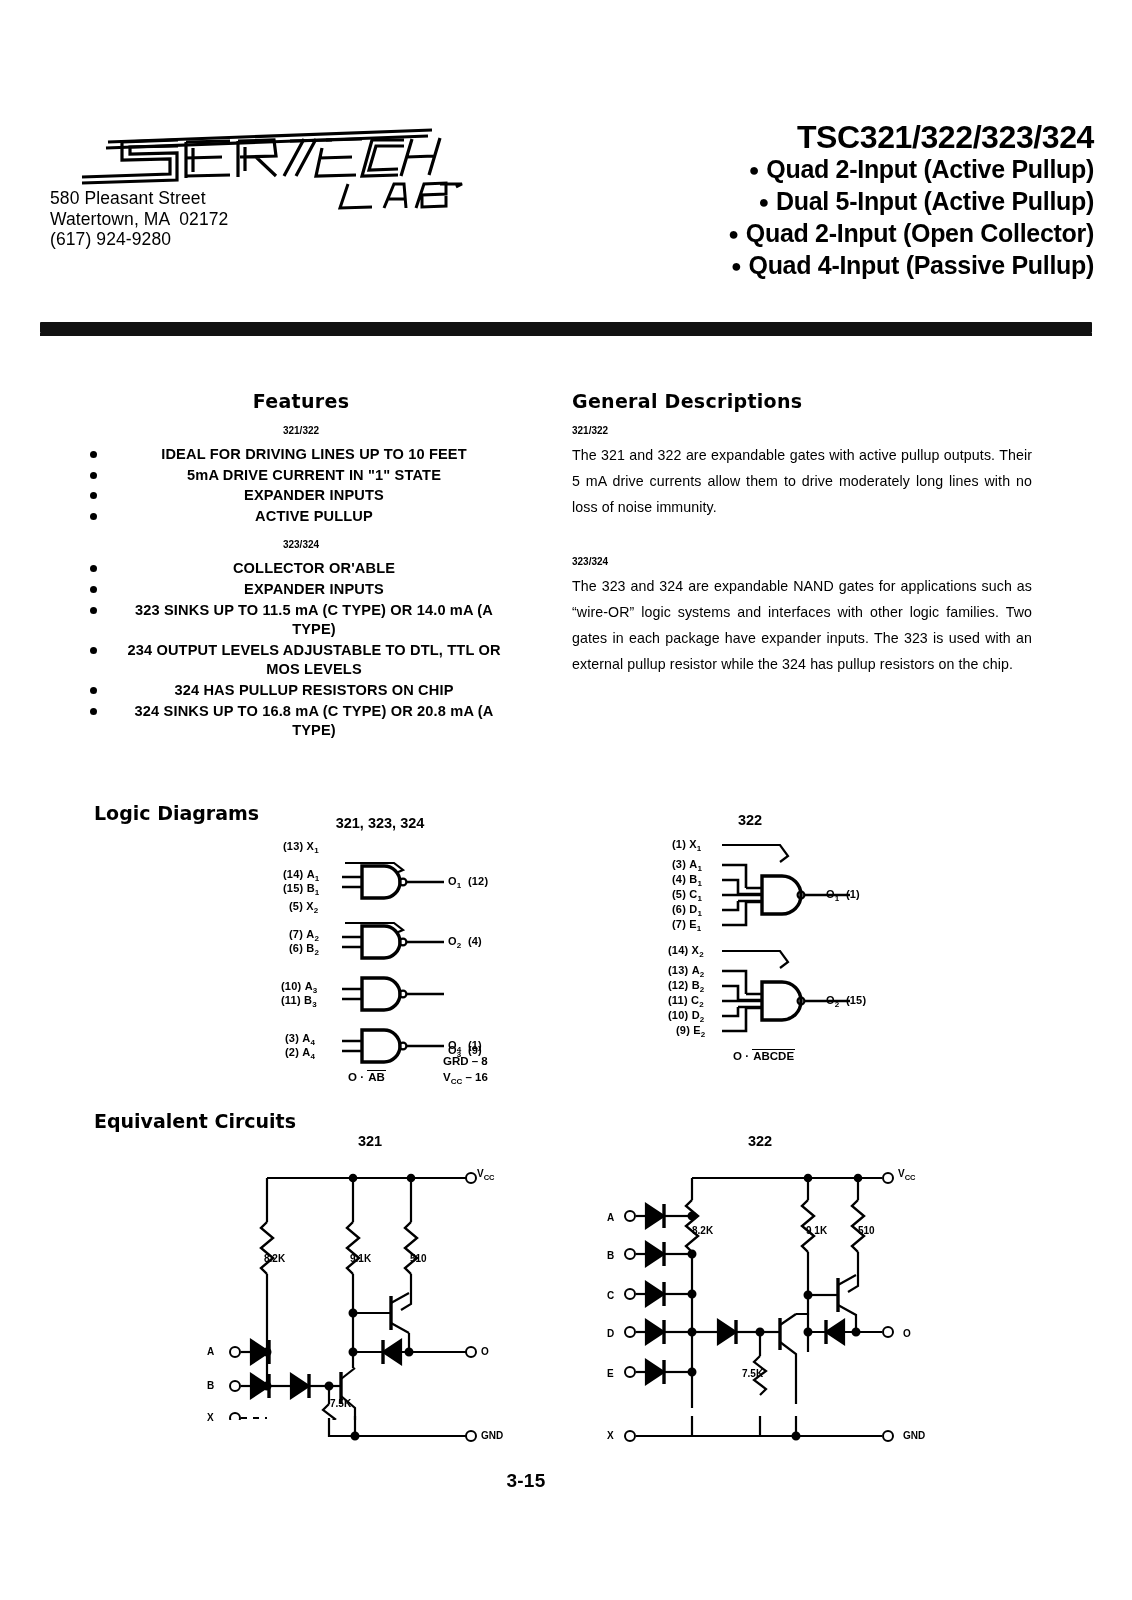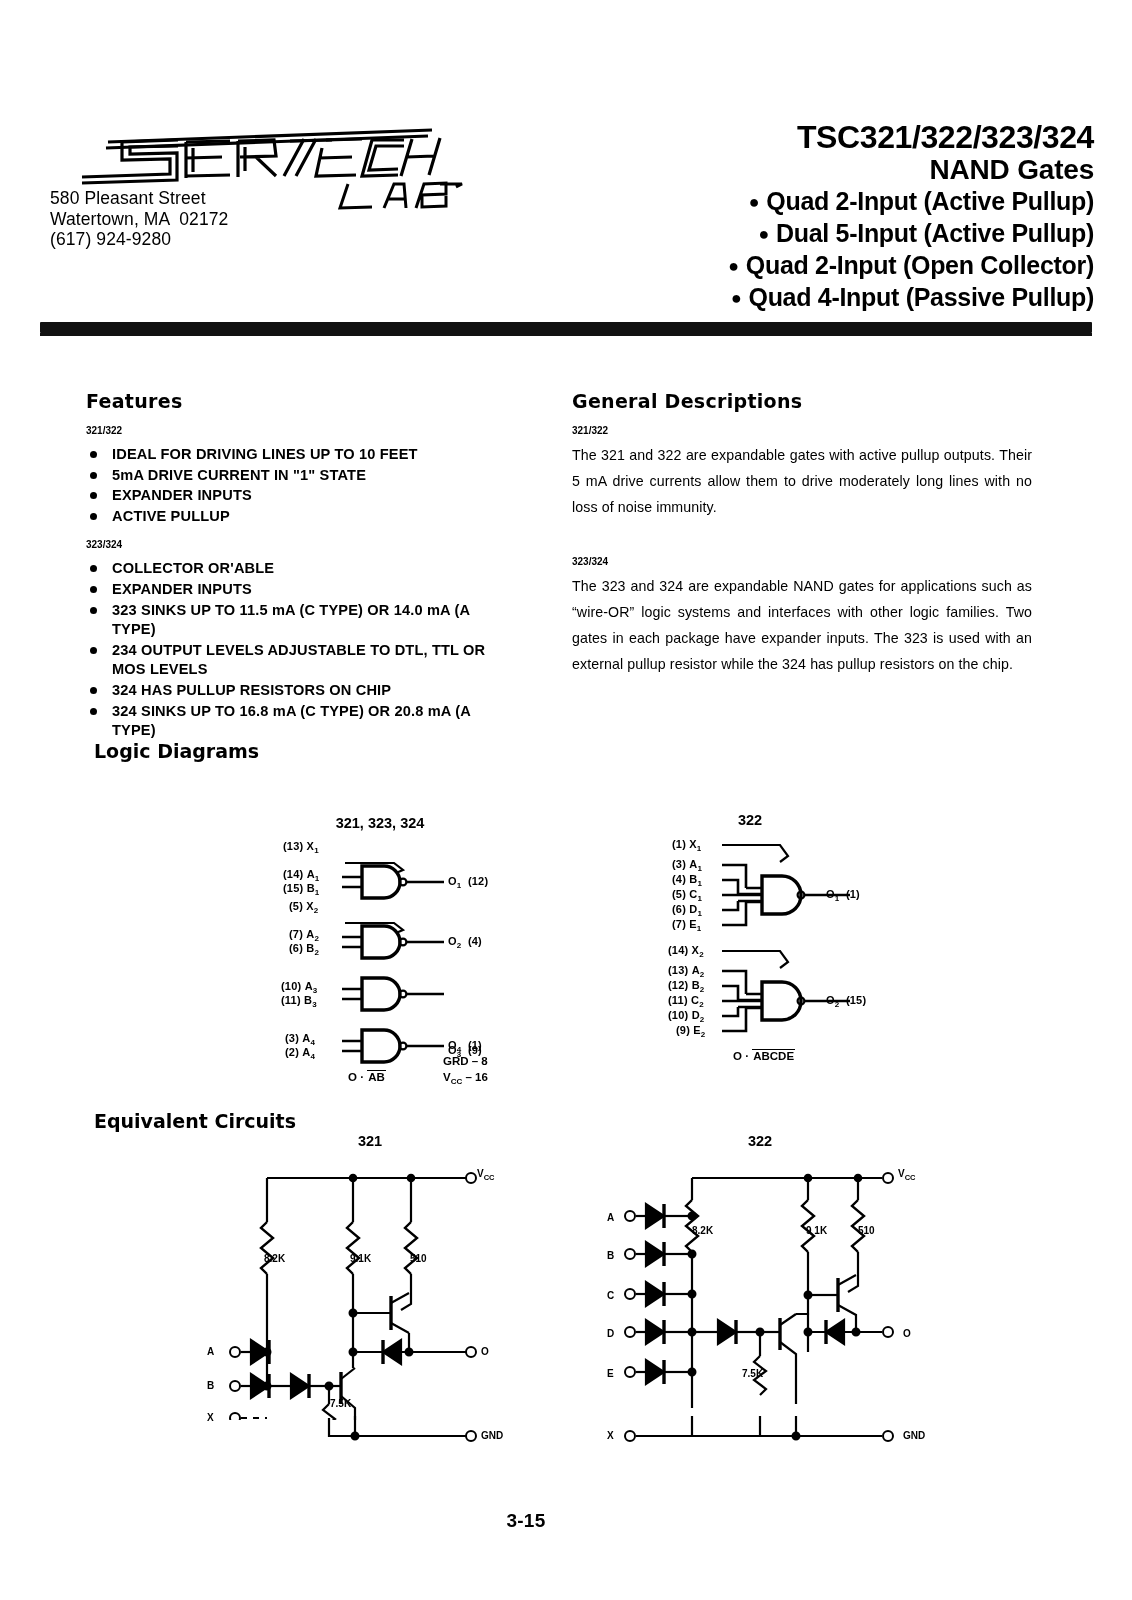--- a/index.html
+++ b/index.html
@@ -20,21 +20,21 @@
   .bullet-line .bul{font-size:18px;vertical-align:2px;margin-right:7px;}
 
   .rule{position:absolute;left:40px;top:322px;width:1052px;height:11px;background:#111;
         border-radius:1px;box-shadow:0 3px 0 -1px #111;}
   .rule:after{content:"";position:absolute;left:0;top:11px;width:1052px;height:3px;background:#111;}
 
   
   .sec-h{font-family:"DejaVu Sans",sans-serif;font-weight:bold;font-size:19px;letter-spacing:.3px;}
 
   
-  .colL{position:absolute;left:86px;top:390px;width:430px;}
+  .colL{position:absolute;left:86px;top:390px;width:430px;text-align:center;}
   .colR{position:absolute;left:572px;top:390px;width:460px;}
 
   ul.feat{list-style:none;margin:9px 0 0 0;padding:0;}
   ul.feat li{position:relative;padding-left:26px;font-size:14.6px;font-weight:bold;
              line-height:19.6px;letter-spacing:.15px;margin-bottom:1px;}
   ul.feat li:before{content:"";position:absolute;left:4px;top:6px;width:7px;height:7px;
                     background:#000;border-radius:50%;}
   .grp-label{font-size:10px;font-weight:bold;margin:13px 0 4px 0;}
 
   .desc p{font-size:14.2px;line-height:26px;margin:6px 0 0 0;text-align:justify;
@@ -46,21 +46,21 @@
 
   .pinlbl{position:absolute;font-size:11px;font-weight:bold;white-space:nowrap;letter-spacing:.2px;}
   .pinlbl sub{font-size:8px;}
   .eqn{position:absolute;font-size:11.5px;font-weight:bold;white-space:nowrap;}
   .ovl{border-top:1.4px solid #000;padding:0 1px;}
 
   .schem-lbl{position:absolute;font-size:10px;font-weight:bold;white-space:nowrap;}
   .schem-lbl sub{font-size:7.5px;}
 
   .pgnum{position:absolute;left:0;width:1052px;top:1470px;text-align:center;
-         font-size:19px;font-weight:bold;letter-spacing:.3px;margin-top:40px;}
+         font-size:19px;font-weight:bold;letter-spacing:.3px;}
 
   svg{display:block;}
 </style>
 </head>
 <body>
 
 <div class="page">
 
   <div class="hdr">
 
@@ -102,21 +102,20 @@
     </div>
 
     <div class="addr">
       <div>580 Pleasant Street</div>
       <div>Watertown, MA  02172</div>
       <div>(617) 924-9280</div>
     </div>
 
     <div class="title-block">
       <div class="title-main">TSC321/322/323/324</div>
-      <div class="title-sub">NAND Gates</div>
       <div class="bullet-line"><span class="bul">●</span><span>Quad 2-Input (Active Pullup)</span></div>
       <div class="bullet-line"><span class="bul">●</span><span>Dual 5-Input (Active Pullup)</span></div>
       <div class="bullet-line"><span class="bul">●</span><span>Quad 2-Input (Open Collector)</span></div>
       <div class="bullet-line"><span class="bul">●</span><span>Quad 4-Input (Passive Pullup)</span></div>
     </div>
   </div>
 
   <div class="rule"></div>
 
   <div class="colL">
@@ -140,21 +139,21 @@
   </div>
 
   <div class="colR desc">
     <div class="sec-h">General Descriptions</div>
     <div class="grp-label">321/322</div>
     <p>The 321 and 322 are expandable gates with active pullup outputs. Their 5 mA drive currents allow them to drive moderately long lines with no loss of noise immunity.</p>
     <div class="grp-label" style="margin-top:36px">323/324</div>
     <p>The 323 and 324 are expandable NAND gates for applications such as “wire-OR” logic systems and interfaces with other logic families. Two gates in each package have expander inputs. The 323 is used with an external pullup resistor while the 324 has pullup resistors on the chip.</p>
   </div>
 
-  <div class="blk-title" style="left:94px;top:740px">Logic Diagrams</div>
+  <div class="blk-title" style="left:94px;top:802px">Logic Diagrams</div>
 
   <div class="dg-cap" style="left:280px;top:815px;width:200px">321, 323, 324</div>
   <div class="dg-cap" style="left:700px;top:812px;width:100px">322</div>
 
   <svg style="position:absolute;left:272px;top:838px" width="250" height="250" viewBox="0 0 250 250">
     <g stroke="#000" fill="none" stroke-width="2.6">
 
       <path d="M73 25 L122 25 L131 32 L124 35" stroke-width="2.2"></path>
       <path d="M70 39 L90 39 M70 49 L90 49"></path>
       <path d="M90 28 L112 28 A16 16 0 0 1 112 60 L90 60 Z" stroke-width="3.4"></path>

